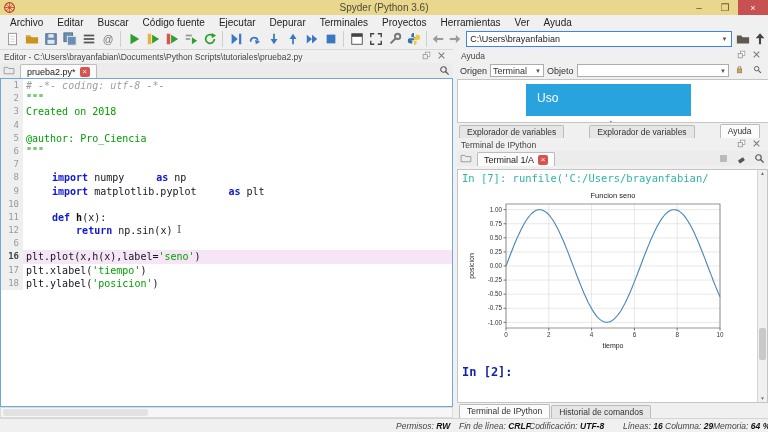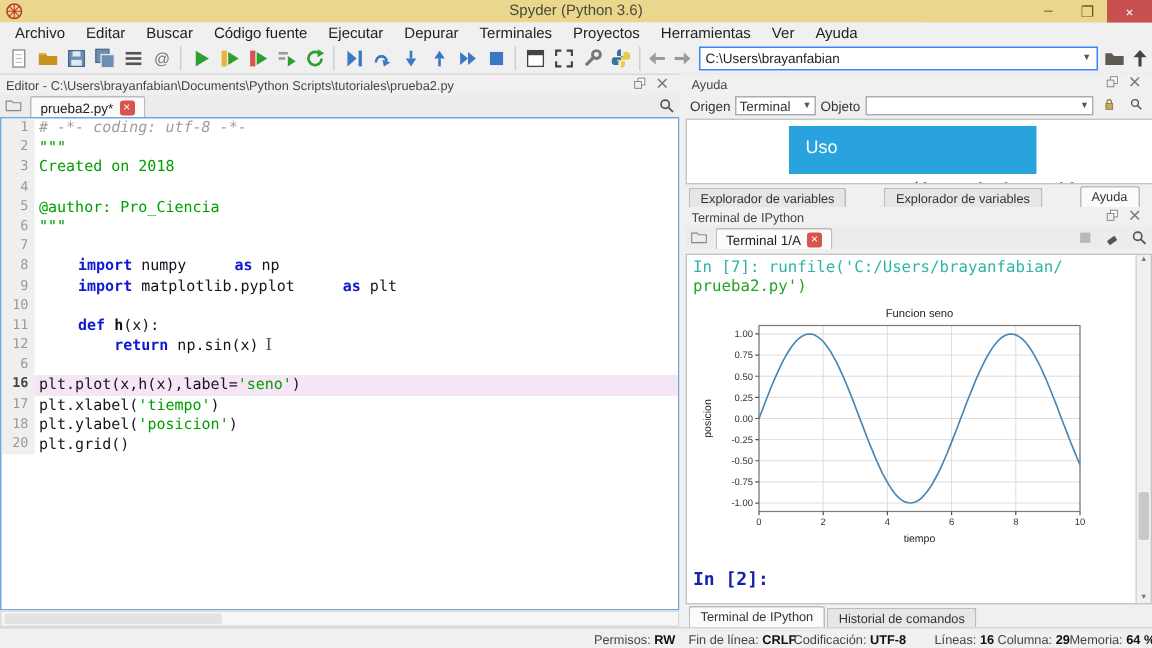--- a/index.html
+++ b/index.html
@@ -74,21 +74,21 @@
   .term-panel { position:absolute; top:138px; left:457px; width:311px; height:280px; }
   .term-content { position:absolute; top:31px; left:0; width:311px; height:234px; background:#fff; border:1px solid #c5c5c5; overflow:hidden; }
   .term-lines { font-family:"DejaVu Sans Mono","Liberation Mono",monospace; font-size:10.5px; line-height:13px; padding:2px 0 0 4px; white-space:pre; }
   .t-teal { color:#2eb5a5; }
   .t-green { color:#26a326; }
   .t-prompt { font-family:"DejaVu Sans Mono","Liberation Mono",monospace; font-size:12px; font-weight:bold; color:#1423a5; padding:3px 0 0 4px; }
   .figwrap { margin:3px 0 0 6px; }
 
   
   .statusbar { position:absolute; top:418px; left:0; width:768px; height:14px; background:#f0f0f0; border-top:1px solid #d5d5d5; font-size:8.5px; color:#444; }
-  .sb-item { position:absolute; top:2px; white-space:nowrap; }
+  .sb-item { position:absolute; top:2px; white-space:nowrap;font-style:italic; }
   .sb-item b { color:#111; }
   .sb-perm { left:396px; } .sb-eol { left:459px; } .sb-enc { left:529px; }
   .sb-lin { left:623px; } .sb-col { left:665px; } .sb-mem { left:713px; }
 
   .splitter { position:absolute; top:49px; left:453px; width:4px; height:369px; background:#f0f0f0; }
 </style>
 </head>
 <body>
 
 <div class="app">
@@ -320,21 +320,20 @@
         <div class="code-row"><span class="gut">7</span><span class="code-txt"></span></div>
         <div class="code-row"><span class="gut">8</span><span class="code-txt"><span class="tok-k">import</span><span> numpy </span><span class="tok-k">as</span><span> np</span></span></div>
         <div class="code-row"><span class="gut">9</span><span class="code-txt"><span class="tok-k">import</span><span> matplotlib.pyplot </span><span class="tok-k">as</span><span> plt</span></span></div>
         <div class="code-row"><span class="gut">10</span><span class="code-txt"></span></div>
         <div class="code-row"><span class="gut">11</span><span class="code-txt"><span class="tok-k">def</span><span> </span><span class="tok-f">h</span><span>(x):</span></span></div>
         <div class="code-row"><span class="gut">12</span><span class="code-txt"><span>    </span><span class="tok-k">return</span><span> np.sin(x)</span></span></div>
         <div class="code-row"><span class="gut">6</span><span class="code-txt"></span></div>
         <div class="code-row cur"><span class="gut">16</span><span class="code-txt"><span>plt.plot(x,h(x),label=</span><span class="tok-s">'seno'</span><span>)</span></span></div>
         <div class="code-row"><span class="gut">17</span><span class="code-txt"><span>plt.xlabel(</span><span class="tok-s">'tiempo'</span><span>)</span></span></div>
         <div class="code-row"><span class="gut">18</span><span class="code-txt"><span>plt.ylabel(</span><span class="tok-s">'posicion'</span><span>)</span></span></div>
-        <div class="code-row"><span class="gut">20</span><span class="code-txt"><span>plt.grid()</span></span></div>
       </div>
     <div class="hscroll">
         <span class="hthumb"></span>
       </div>
   </div>
 
   <div class="splitter"></div>
 
   <div class="help-panel">
     <div class="pane-header">
@@ -409,21 +408,21 @@
                 <rect x="3" y="8" width="9" height="5" rx="1" fill="#555"></rect>
               </g>
             </svg></span>
         <span class="ph-ico"><svg viewBox="0 0 16 16" width="14" height="14">
               <circle cx="6.5" cy="6.5" r="4" fill="none" stroke="#555" stroke-width="1.6"></circle>
               <path d="M9.5 9.5l4.5 4.5" stroke="#555" stroke-width="1.8"></path>
             </svg></span>
       </span>
     </div>
     <div class="term-content">
-      <div class="term-lines" id="term-lines"><div class="t-teal">In [7]: runfile('C:/Users/brayanfabian/</div><div class="t-green">prueba2.py')</div></div>
+      <div class="term-lines" id="term-lines"><div class="t-teal">In [7]: runfile('C:/Users/brayanfabian/</div></div>
       <div class="figwrap"><svg id="plot" width="276" height="172" viewBox="0 0 276 172">
             <rect x="0" y="0" width="276" height="172" fill="#ffffff"></rect>
             <line x1="42" y1="16" x2="42" y2="140" stroke="#d9d9d9" stroke-width="0.6"></line>
             <line x1="84.80000000000001" y1="16" x2="84.80000000000001" y2="140" stroke="#d9d9d9" stroke-width="0.6"></line>
             <line x1="127.60000000000001" y1="16" x2="127.60000000000001" y2="140" stroke="#d9d9d9" stroke-width="0.6"></line>
             <line x1="170.4" y1="16" x2="170.4" y2="140" stroke="#d9d9d9" stroke-width="0.6"></line>
             <line x1="213.20000000000002" y1="16" x2="213.20000000000002" y2="140" stroke="#d9d9d9" stroke-width="0.6"></line>
             <line x1="256" y1="16" x2="256" y2="140" stroke="#d9d9d9" stroke-width="0.6"></line>
             <line x1="42" y1="21.636363636363647" x2="256" y2="21.636363636363647" stroke="#d9d9d9" stroke-width="0.6"></line>
             <line x1="42" y1="35.727272727272734" x2="256" y2="35.727272727272734" stroke="#d9d9d9" stroke-width="0.6"></line>

